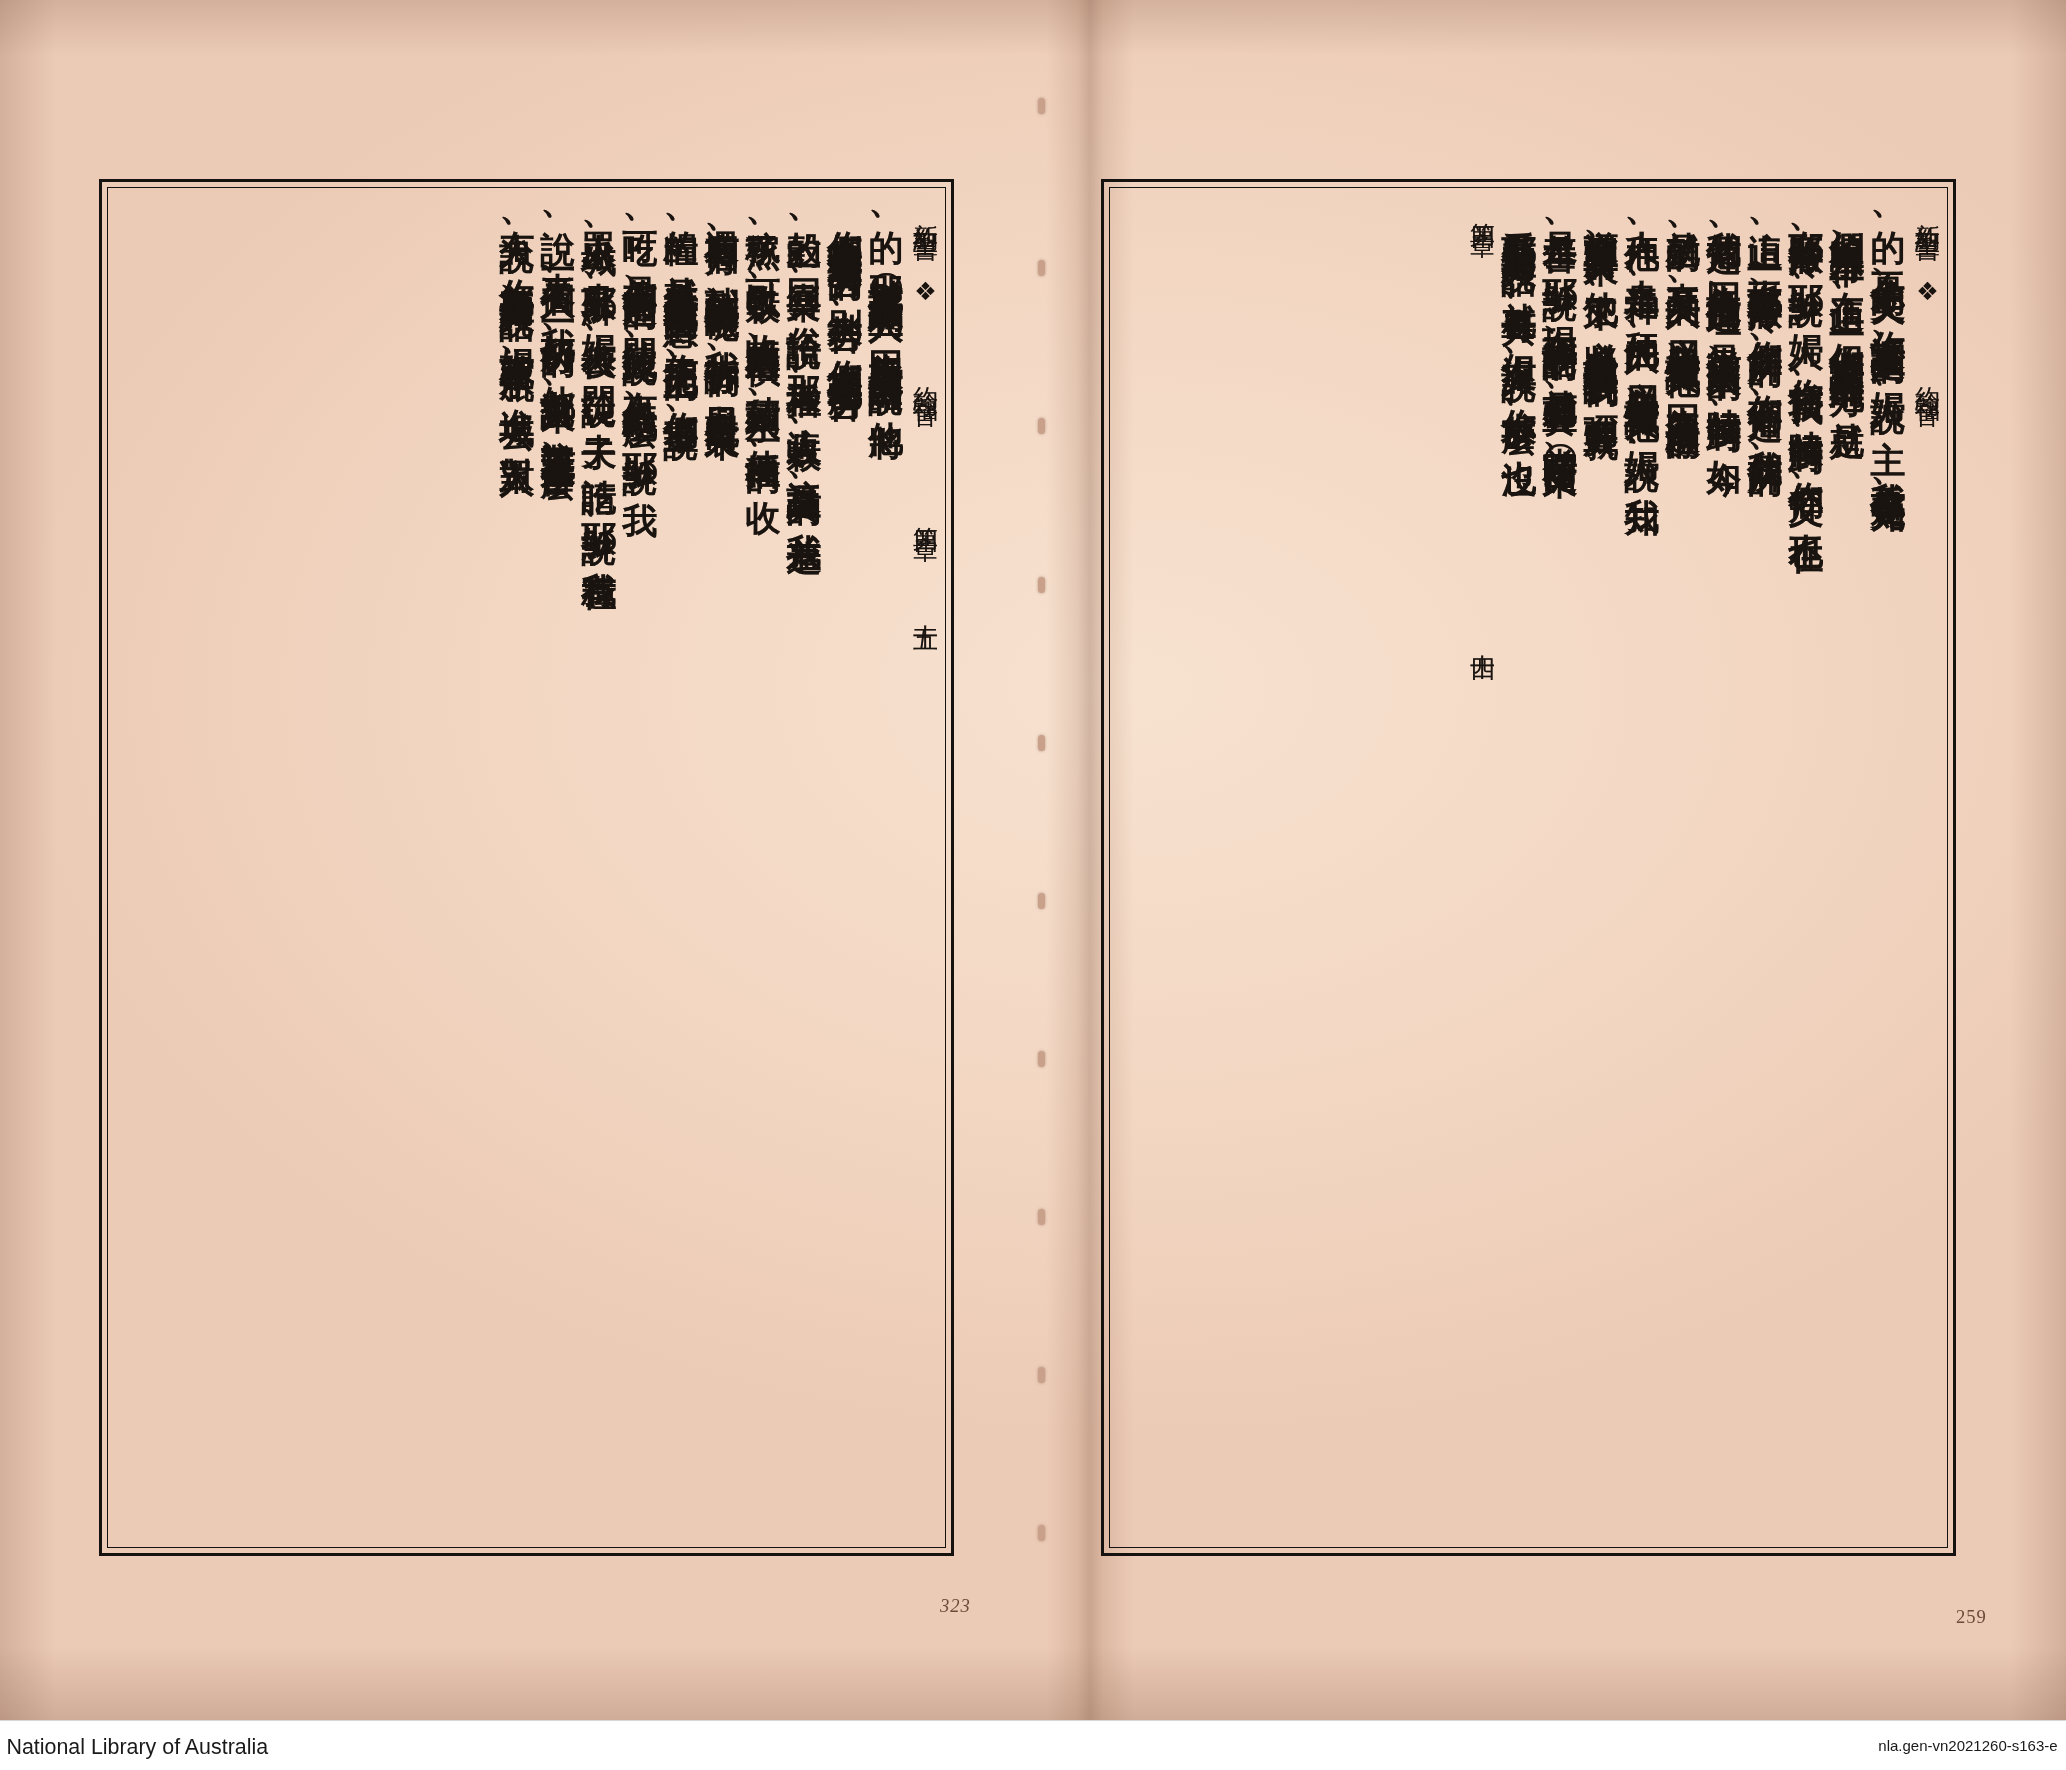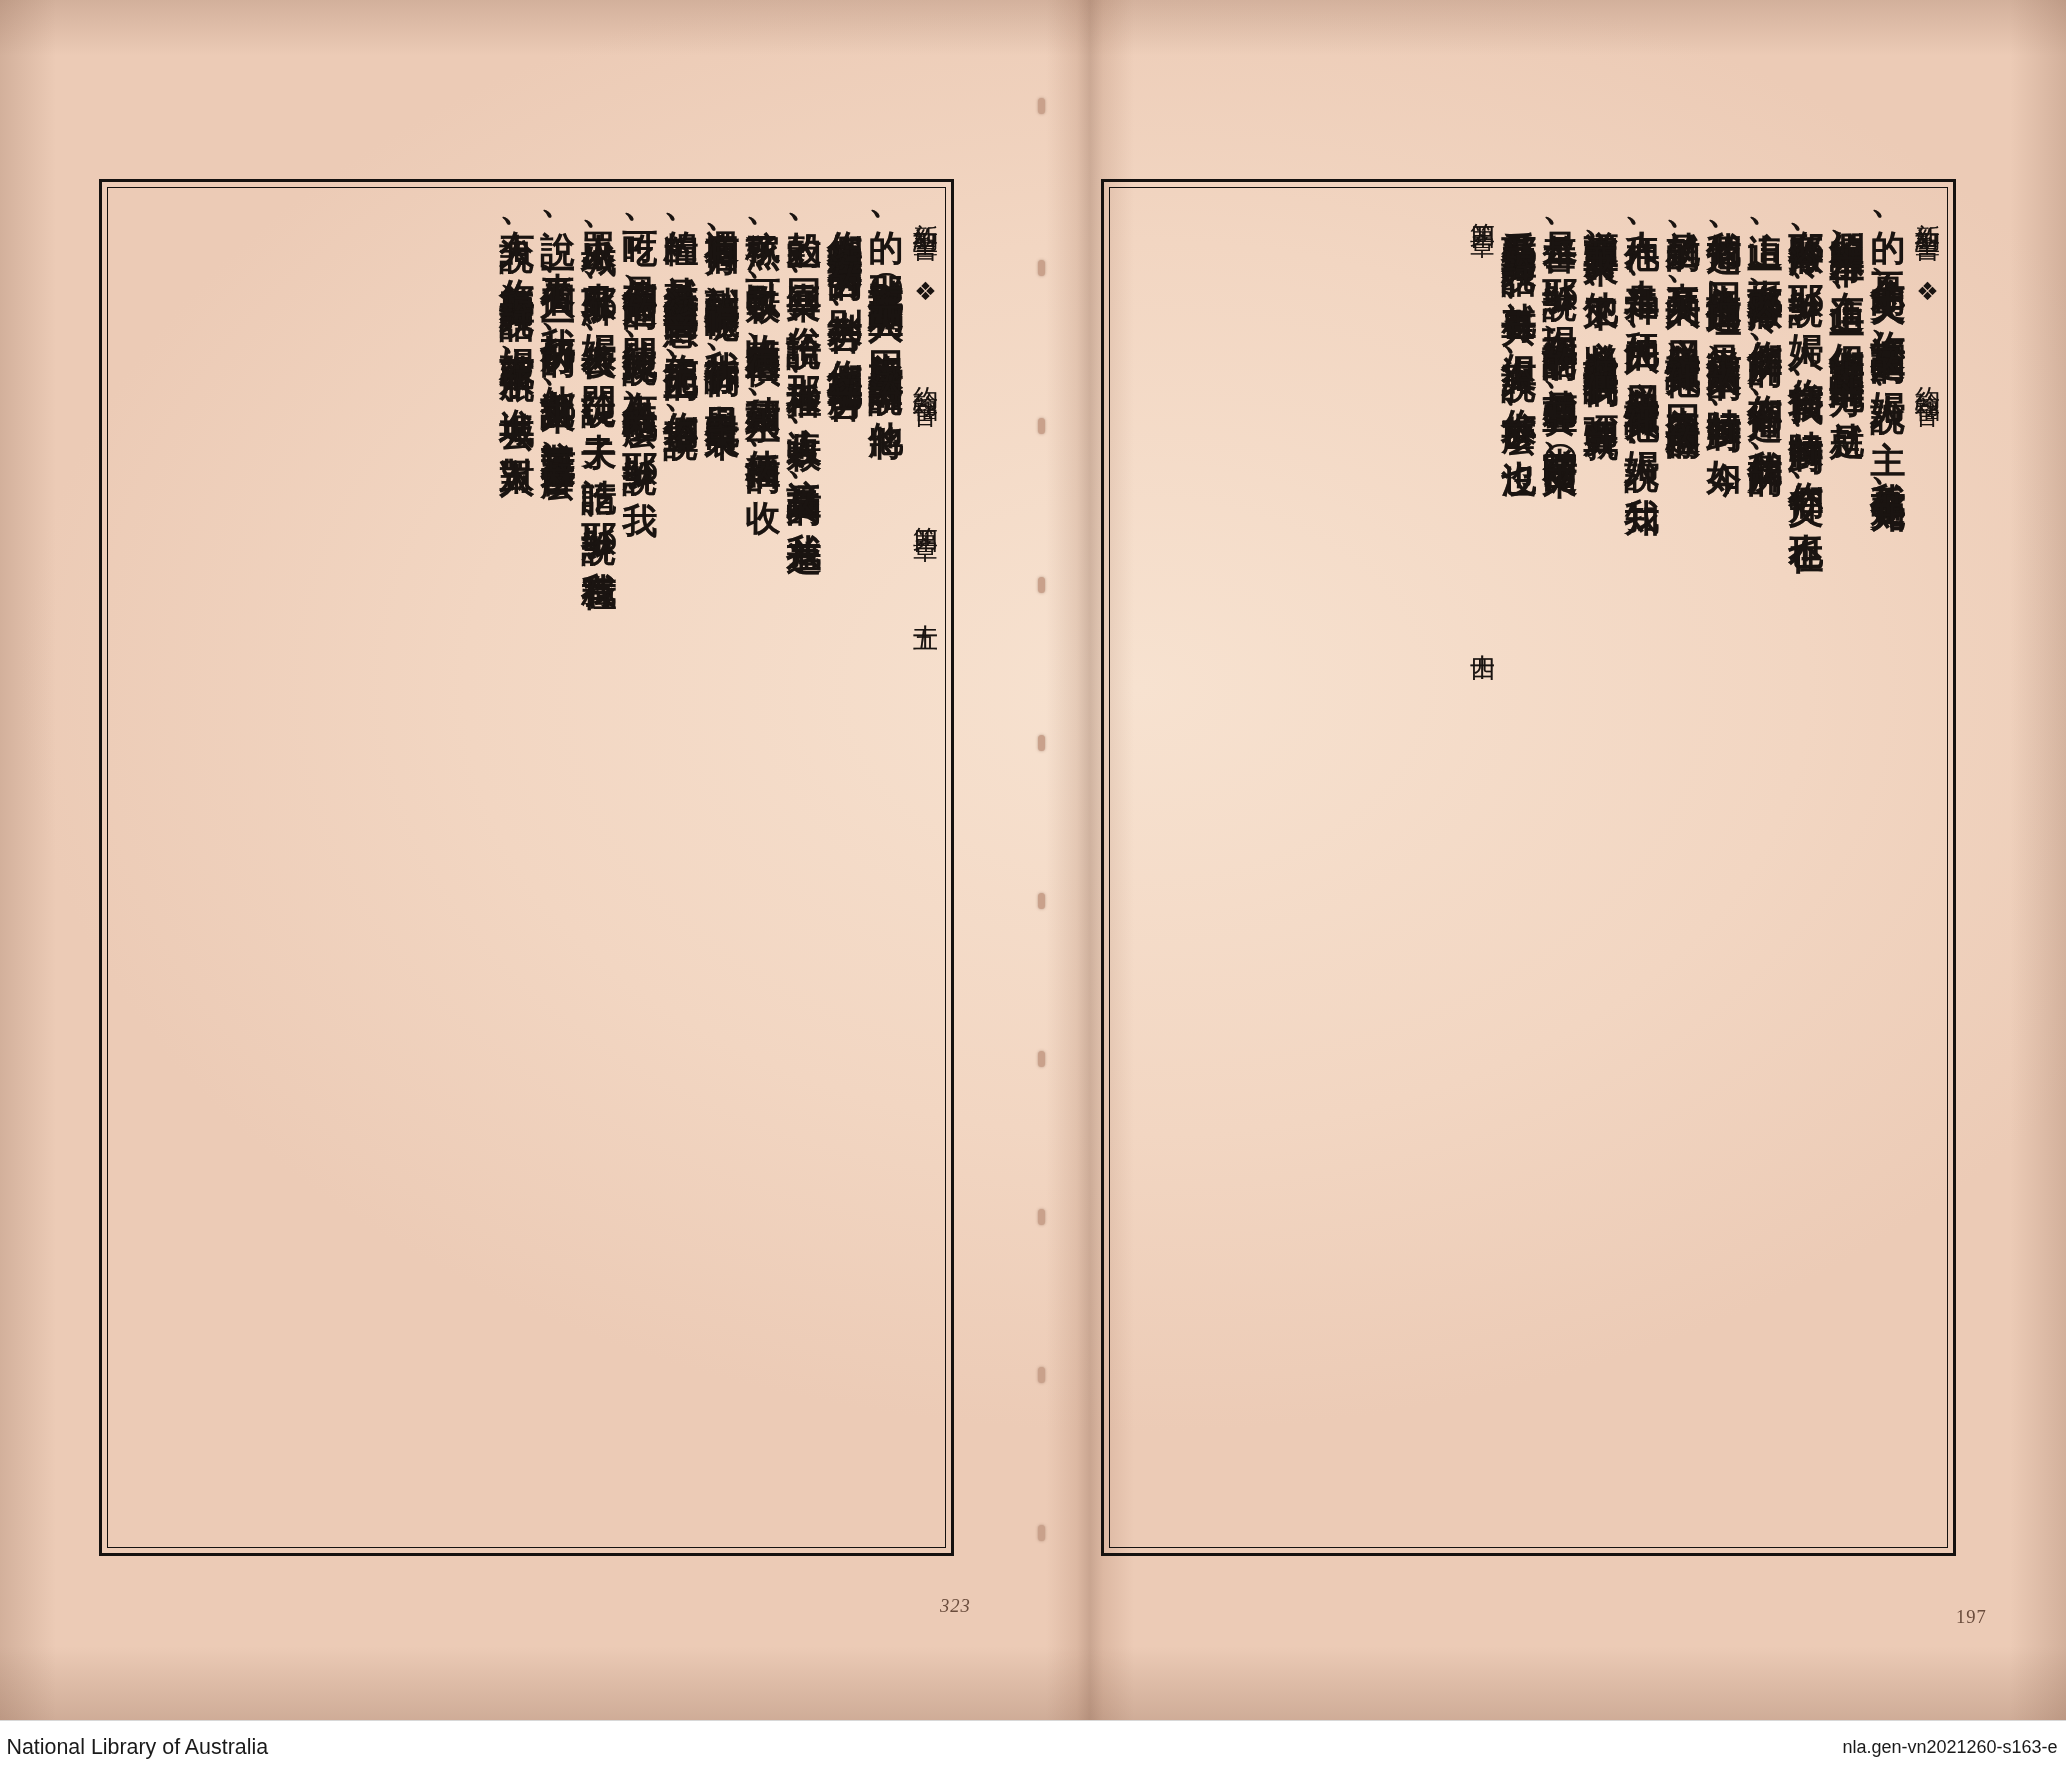--- a/index.html
+++ b/index.html
@@ -134,21 +134,21 @@
     position: absolute;
     left: 6.5px; top: 14px;
     font-family: "Liberation Sans", sans-serif;
     font-size: 21.4px;
     color: #1a1a1a;
   }
   #footer .nla-id {
     position: absolute;
     right: 8.4px; top: 16px;
     font-family: "Liberation Sans", sans-serif;
-    font-size: 18px;
+    font-size: 15px;
     color: #1a1a1a;
   }
 
   
   .edge-shade {
     position: absolute;
     pointer-events: none;
   }
   #edge-top {
     left:0; top:0; width:2066px; height:56px;
@@ -228,21 +228,21 @@
       <div class="col">的糧、就是遵行差遣我的父的旨意、作完了他的工、你們豈不說、</div>
       <div class="col">可吃、是你們不知道的、門徒彼此說、有人供給他吃麼、耶穌說、我</div>
       <div class="col">眾人出城、來見耶穌、婦人去後、門徒說、夫子、請吃、耶穌說、我有糧</div>
       <div class="col">說、來看一個人、我一切所行的、他都說出來、這難道不是基督麼、</div>
       <div class="col">有人說、你為甚麼和婦人說話、婦人就留下水瓶、進城去、對眾人</div>
 
     </div>
   </div>
 
   <div class="folio" id="folio-left">323</div>
-  <div class="folio" id="folio-right">197</div>
+  <div class="folio" id="folio-right">259</div>
 
   <div class="edge-shade" id="edge-top"></div>
   <div class="edge-shade" id="edge-bottom"></div>
   <div class="edge-shade" id="edge-left"></div>
   <div class="edge-shade" id="edge-right"></div>
 </div>
 
 <div id="footer">
   <div class="lib">National Library of Australia</div>
   <div class="nla-id">nla.gen-vn2021260-s163-e</div>

